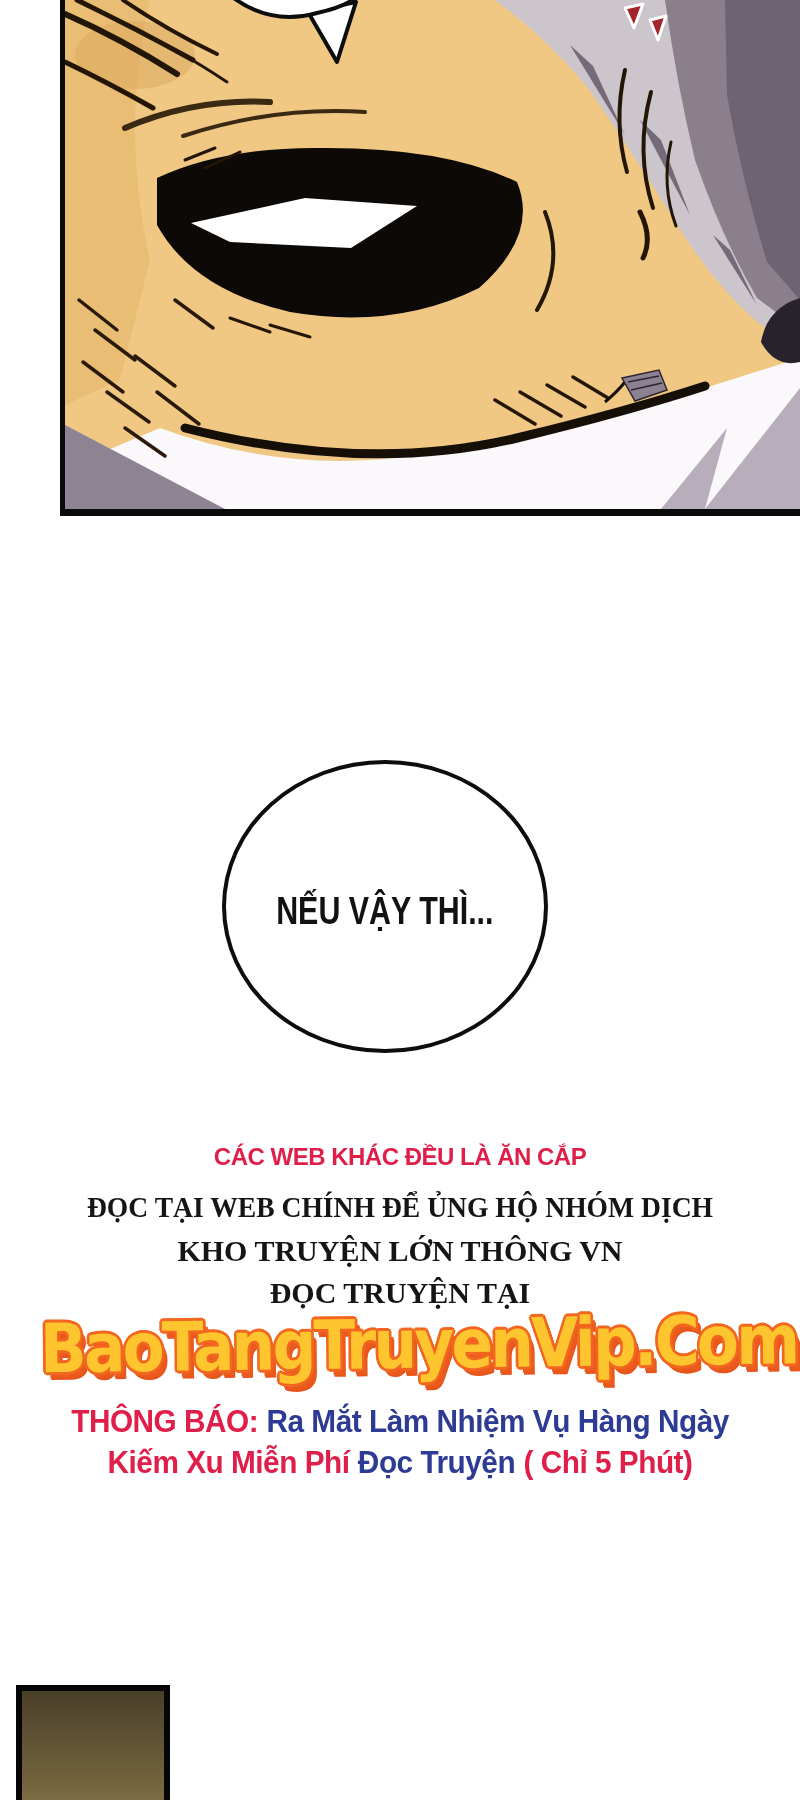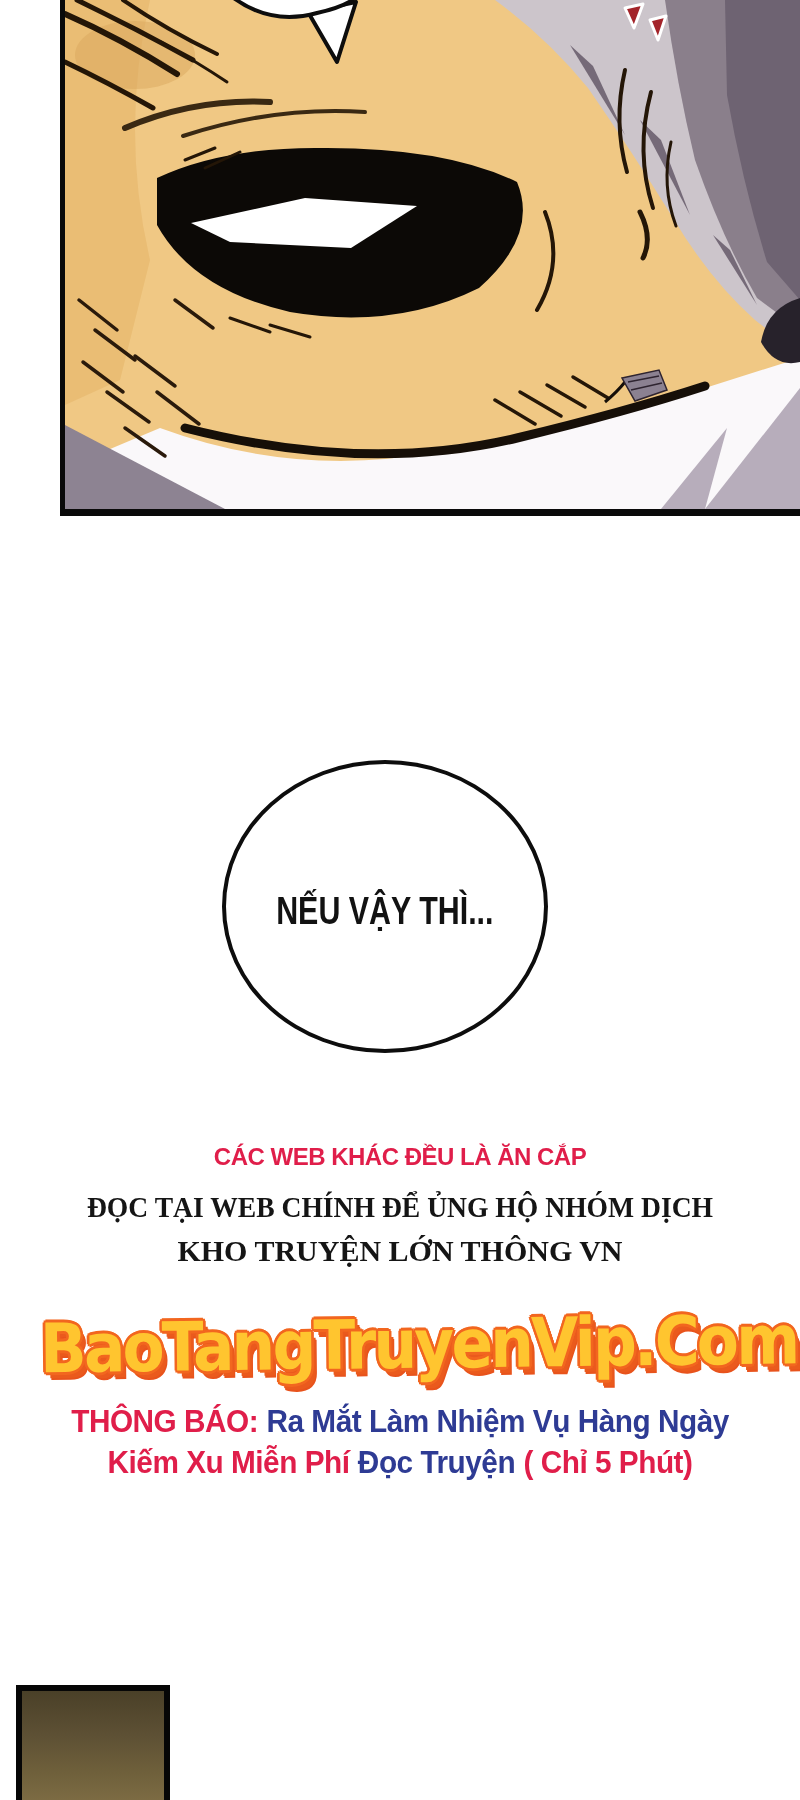--- a/index.html
+++ b/index.html
@@ -141,20 +141,21 @@
     </svg>
   </div>
 
   <div id="speech-bubble">
     <span class="btxt">NẾU VẬY THÌ...</span>
   </div>
 
   <div id="promo-warning" class="pline">CÁC WEB KHÁC ĐỀU LÀ ĂN CẮP</div>
   <div id="promo-support" class="pline serifline">ĐỌC TẠI WEB CHÍNH ĐỂ ỦNG HỘ NHÓM DỊCH</div>
   <div id="promo-archive" class="pline serifline">KHO TRUYỆN LỚN THÔNG VN</div>
+  <div id="promo-readat" class="pline serifline">ĐỌC TRUYỆN TẠI</div>
   <div id="site-logo" class="pline">BaoTangTruyenVip.Com</div>
 
   <div id="notice-1" class="pline notice">
     <span class="red gap">THÔNG BÁO:</span><span class="blue">Ra Mắt Làm Nhiệm Vụ Hàng Ngày</span>
   </div>
   <div id="notice-2" class="pline notice">
     <span class="red gap">Kiếm Xu Miễn Phí</span><span class="blue gap">Đọc Truyện</span><span class="red">( Chỉ 5 Phút)</span>
   </div>
 
   <div id="panel-bottom"></div>

